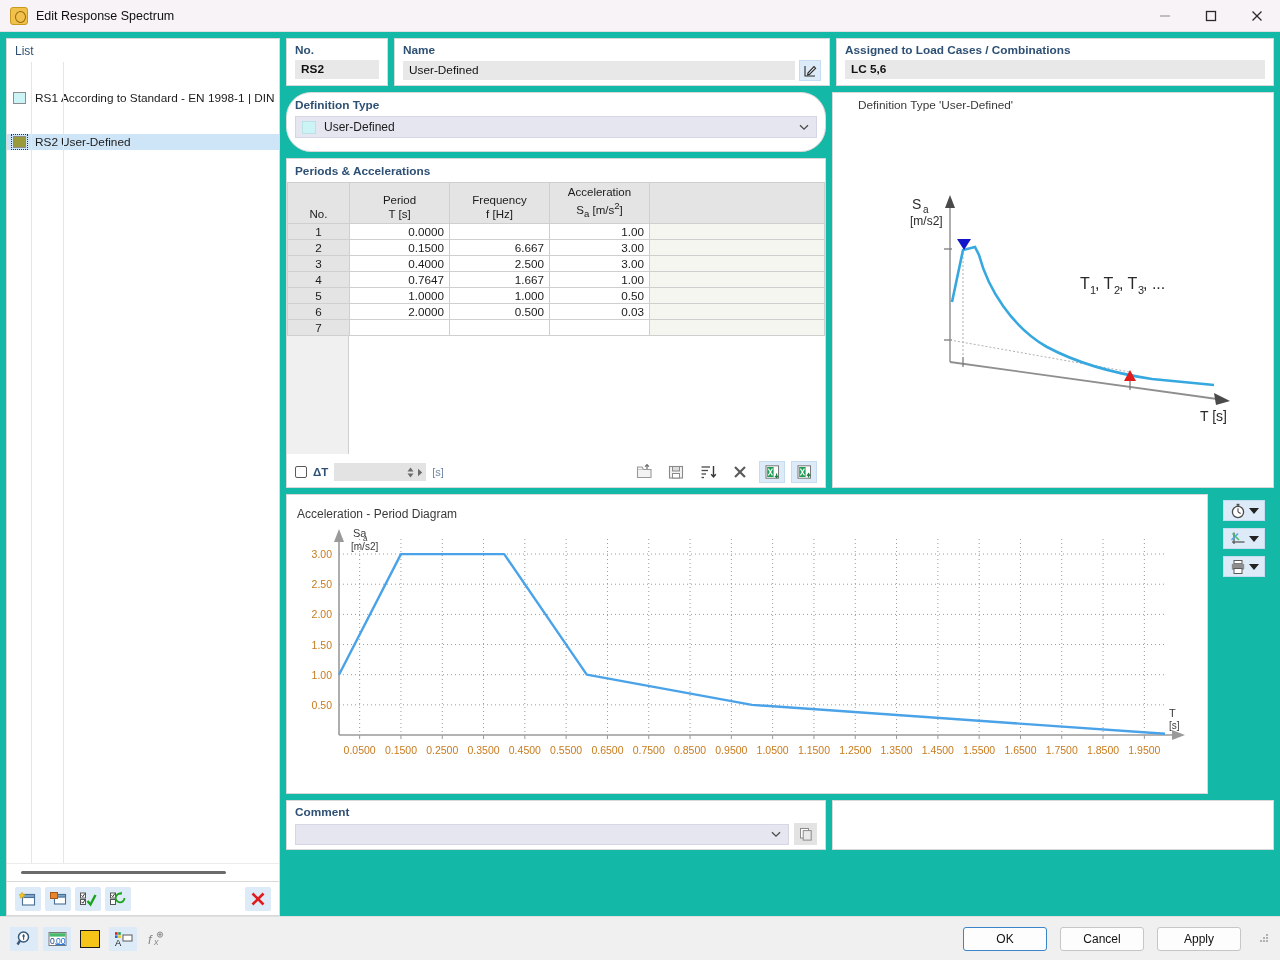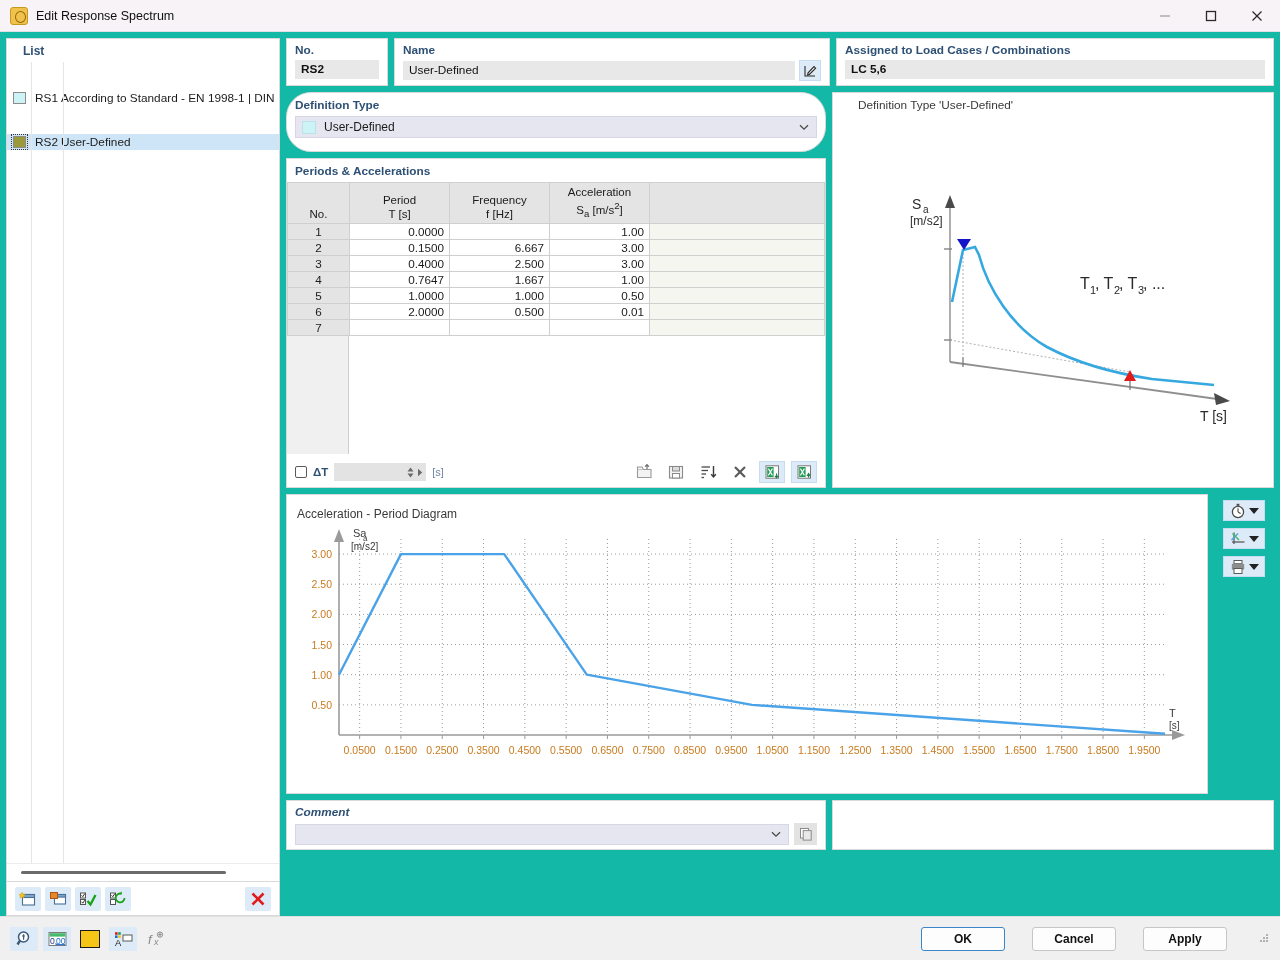--- a/index.html
+++ b/index.html
@@ -48,22 +48,22 @@
   
   .bodyarea { flex:1; display:flex; padding:6px 6px 0 6px; gap:6px; min-height:0; }
 
   
   .leftcol { width:274px; display:flex; flex-direction:column; flex:0 0 274px; }
   .listbox {
     flex:1; background:#fff; border:1px solid #d9d9d9;
     display:flex; flex-direction:column; min-height:0;
   }
   .listhead {
-    color:#2e5074; font-weight:bold; font-size:12px;
-    padding:5px 8px 4px 16px;
+    color:#2e5074; font-weight:normal; font-size:12px;
+    padding:5px 8px 4px 8px;
   }
   .listrows { flex:1; position:relative; }
   .lrow { display:flex; align-items:center; height:16px; font-size:11.8px;margin-top:28px; }
   .lrow.sel { background:#cde5f7; }
   .swatchcell { width:24px; display:flex; align-items:center; justify-content:center; }
   .swatch { width:13px; height:12px; border:1px solid #8c8c8c; }
   .lrow.sel .swatch { outline:1px dotted #333; outline-offset:1px; }
   .lno { width:30px; text-align:left; padding-left:4px; }
   .lname { white-space:nowrap; overflow:hidden; }
   .vline { position:absolute; top:0; bottom:0; width:1px; background:#e6e6e6; }
@@ -163,38 +163,38 @@
   .chartrow { display:flex; gap:6px; flex:0 0 300px; min-height:0; }
   .chartpanel { flex:1; background:#fff; border:1px solid #d9d9d9; display:flex; flex-direction:column; min-width:0;}
   .chartpanel .phead { padding:12px 0 2px 10px; color:#3a3a3a; font-weight:normal; font-size:12px; }
   .chartarea { flex:1; position:relative; }
   .chartside { width:60px; flex:0 0 60px; display:flex; flex-direction:column; gap:7px; padding-top:6px; align-items:center; }
   .sidebtn { width:42px; height:21px; background:#ddeaf7; border:1px solid #c6dcf0; display:flex; align-items:center; gap:3px; justify-content:center; }
   .caret { width:0; height:0; border-left:5px solid transparent; border-right:5px solid transparent; border-top:6px solid #222; }
 
   
   .commentrow { display:flex; gap:6px; flex:0 0 56px; padding-bottom:6px; }
-  .commentpanel { width:540px; flex:0 0 540px; background:#fff; border:1px solid #d9d9d9; padding:4px 8px 0 8px;font-style:italic; }
+  .commentpanel { width:540px; flex:0 0 540px; background:#fff; border:1px solid #d9d9d9; padding:4px 8px 0 8px; }
   .commentpanel .clabel { color:#2e5074; font-weight:bold; font-size:11.8px; margin-bottom:4px; }
   .cominrow { display:flex; gap:5px; align-items:center; }
   .cominput { flex:1; height:21px; background:#e6e6f0; border:1px solid #d6d6e4; display:flex; align-items:center; padding:0 6px; }
   .combtn { width:23px; height:22px; background:#e3e3e3; display:flex; align-items:center; justify-content:center; flex:0 0 23px;}
   .comspacer { flex:1; background:#fff; border:1px solid #d9d9d9; }
 
   
   .footer { height:44px; flex:0 0 44px; display:flex; align-items:center; padding:0 10px; border-top:1px solid #e0e0e0; background:#f0f0f0; }
   .ftoolbar { display:flex; gap:5px; align-items:center; }
   .fbtn { width:28px; height:24px; background:#ddeaf7; display:flex; align-items:center; justify-content:center; border-radius:1px; }
   .fbtn.plain{ background:transparent; }
   .dlgbtn {
     width:84px; height:24px; background:#fdfdfd; border:1px solid #c6c6c6; border-radius:3px;
     display:flex; align-items:center; justify-content:center; font-size:12px; color:#111;
   }
   .dlgbtn.primary { border:1.6px solid #3a86c8; }
-  .footer .btns { margin-left:auto; display:flex; gap:27px; align-items:center;font-weight:bold; }
+  .footer .btns { margin-left:auto; display:flex; gap:13px; align-items:center; }
   .grip { width:10px; height:10px; margin-left:6px; position:relative; }
   .grip i { position:absolute; width:2px; height:2px; background:#b0b0b0; }
   text { font-family:"Liberation Sans", sans-serif; }
 </style>
 </head>
 <body>
 
 <div class="window">
 
   <div class="titlebar">
@@ -390,21 +390,21 @@
                     <td class="numcol">5</td>
                     <td class="val">1.0000</td>
                     <td class="val">1.000</td>
                     <td class="val">0.50</td>
                     <td class="last"></td>
                   </tr>
                   <tr>
                     <td class="numcol">6</td>
                     <td class="val">2.0000</td>
                     <td class="val">0.500</td>
-                    <td class="val">0.01</td>
+                    <td class="val">0.03</td>
                     <td class="last"></td>
                   </tr>
                   <tr>
                     <td class="numcol">7</td>
                     <td class="val"></td>
                     <td class="val"></td>
                     <td class="val"></td>
                     <td class="last"></td>
                   </tr>
                 </tbody>

